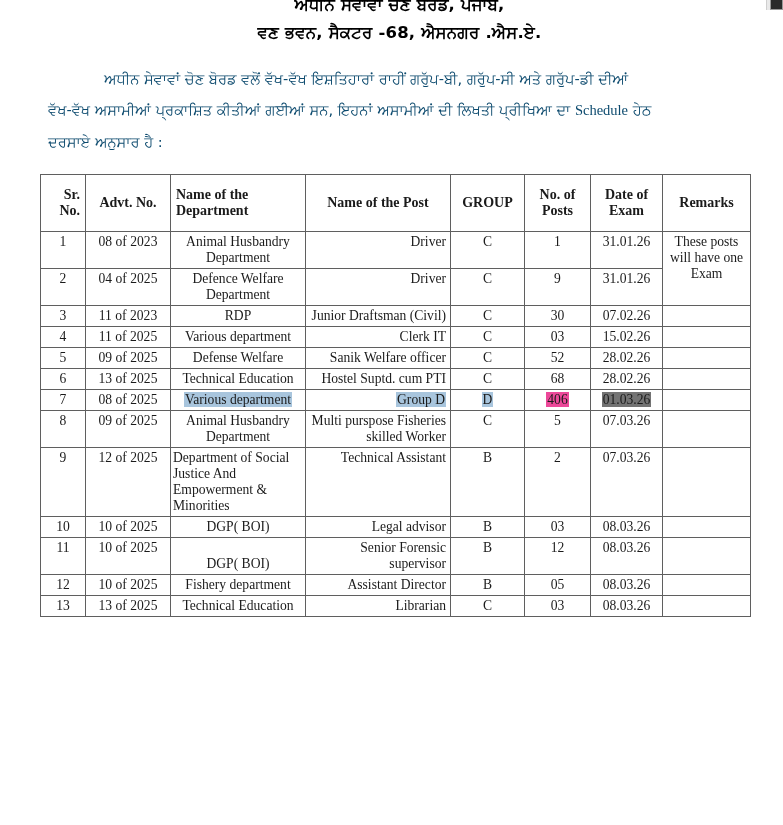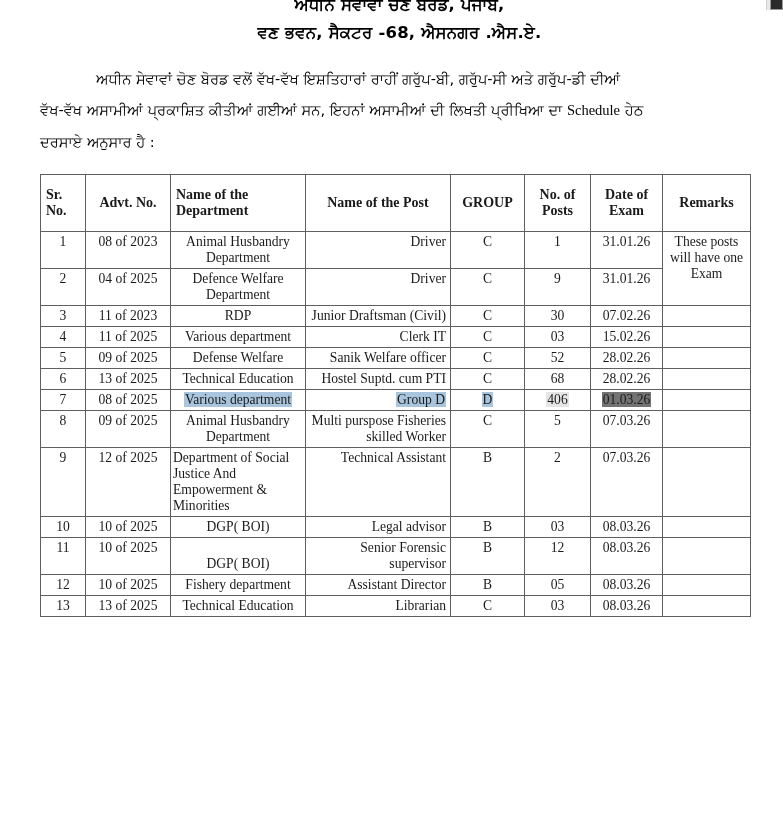--- a/index.html
+++ b/index.html
@@ -43,22 +43,23 @@
     margin-top: 10px;
     letter-spacing: .2px;
   }
 
   
   .body-para {
     margin-top: 20px;
     font-family: "DejaVu Sans", sans-serif;
     font-size: 14.6px;
     line-height: 31px;
-    color: #000000;
+    color: #0c4a6e;
     text-align: left;
+    margin-left: 8px;
   }
   .body-para .l1 { text-indent: 56px; display: block; }
   .body-para .l2 { display: block; }
   .body-para .l3 { display: block; }
   .body-para .latin {
     font-family: "Liberation Serif", serif;
     font-size: 14.5px;
   }
 
   
@@ -79,21 +80,21 @@
     vertical-align: top;
   }
   table.schedule thead th {
     font-weight: 700;
     font-size: 14px;
     vertical-align: middle;
     height: 50px;
     padding: 3px 5px;
   }
   
-  th.h-sr      { text-align: left;   padding-left: 8px; }
+  th.h-sr      { text-align: right;   padding-left: 8px; }
   th.h-advt    { text-align: center; }
   th.h-dept    { text-align: left;   padding-left: 6px; }
   th.h-post    { text-align: center; }
   th.h-group   { text-align: center; }
   th.h-posts   { text-align: center; }
   th.h-date    { text-align: center; }
   th.h-remarks { text-align: center; margin-left: 12px; }
 
   
   col.c-sr      { width: 45px; }
@@ -248,21 +249,21 @@
             <td class="c-posts">68</td>
             <td class="c-date">28.02.26</td>
             <td class="c-remarks"></td>
           </tr>
           <tr>
             <td class="c-sr">7</td>
             <td class="c-advt">08 of 2025</td>
             <td class="c-dept"><span class="hl" style="background: rgb(168, 197, 221);">Various department</span></td>
             <td class="c-post"><span class="hl" style="background: rgb(168, 197, 221);">Group D</span></td>
             <td class="c-group"><span class="hl" style="background: rgb(168, 197, 221);">D</span></td>
-            <td class="c-posts"><span class="hl" style="background: #e5e5e5;">406</span></td>
+            <td class="c-posts"><span class="hl" style="background: #ec4899;">406</span></td>
             <td class="c-date"><span class="hl" style="background: #737373;">01.03.26</span></td>
             <td class="c-remarks"></td>
           </tr>
           <tr>
             <td class="c-sr">8</td>
             <td class="c-advt">09 of 2025</td>
             <td class="c-dept">Animal Husbandry Department</td>
             <td class="c-post">Multi purspose Fisheries skilled Worker</td>
             <td class="c-group">C</td>
             <td class="c-posts">5</td>

